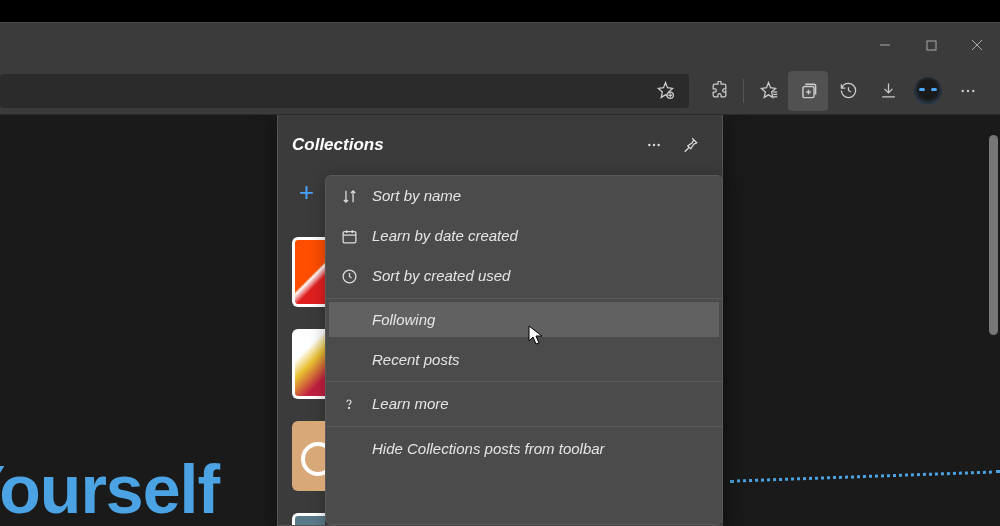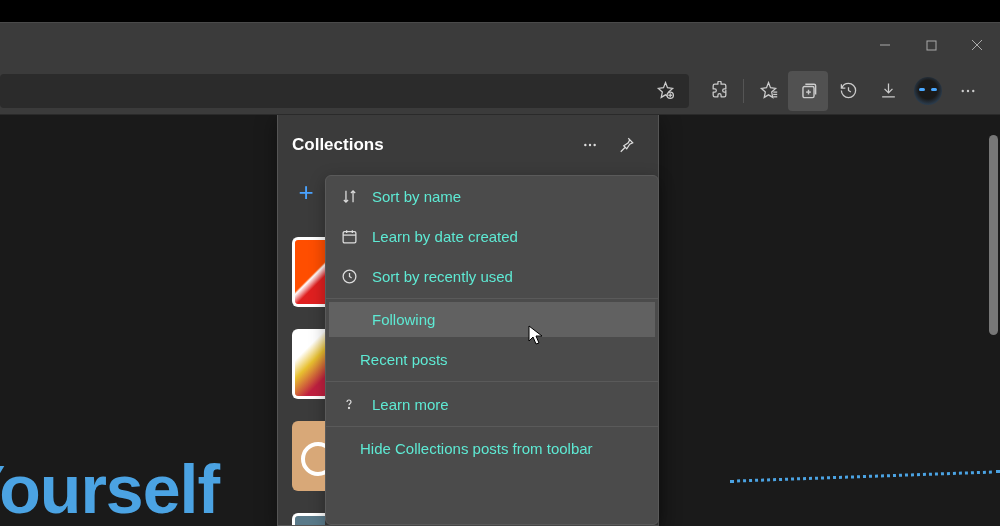--- a/index.html
+++ b/index.html
@@ -139,26 +139,27 @@
       width: 9px;
       height: 200px;
       background: #777;
       border-radius: 5px;
     }
     
     .collections {
       position: absolute;
       top: 0;
       left: 277px;
-      width: 382px;
+      width: 446px;
       background: #3b3b3b;
       border: 1px solid #555;
       border-top: none;
       z-index: 5;
       box-shadow: 0 4px 20px rgba(0,0,0,.4);
+      font-style: italic;
     }
     .coll-header {
       display: flex;
       align-items: center;
       padding: 12px 14px 12px 14px;
     }
     .coll-title {
       color: #fff;
       font-size: 17px;
       font-weight: 600;
@@ -208,33 +209,33 @@
     .dropdown {
       flex: 1;
       background: #4b4b4b;
       border: 1px solid #5a5a5a;
       border-radius: 6px;
       margin-right: -1px;
       box-shadow: 0 4px 16px rgba(0,0,0,.3);
     }
     .dd-item {
       display: flex;
-      align-items: center;
+      align-items: flex-start;
       padding: 11px 14px;
-      color: #5eead4;
+      color: #e5e5e5;
       font-size: 15px;
       gap: 14px;
     }
     .dd-item.hover {
       background: #616161;
       border-radius: 0;
       margin: 3px;
       padding: 9px 11px;
     }
-    .dd-item.noicon { padding-left: 34px; }
+    .dd-item.noicon { padding-left: 46px; }
     .dd-item.hover.noicon { padding-left: 43px; }
     .dd-sep {
       height: 1px;
       background: #5a5a5a;
       margin: 2px 0;
     }
     .dd-icon {
       width: 18px;
       height: 18px;
       display: flex;
@@ -385,21 +386,21 @@
             </span>
             <span>Learn by date created</span>
           </div>
           <div class="dd-item">
             <span class="dd-icon">
               <svg width="17" height="17" viewBox="0 0 24 24" fill="none" stroke="currentColor" stroke-width="1.8">
                   <circle cx="12" cy="12" r="9"></circle>
                   <path d="M12 7v5l3 2"></path>
                 </svg>
             </span>
-            <span>Sort by recently used</span>
+            <span>Sort by created used</span>
           </div>
           <div class="dd-sep"></div>
           <div class="dd-item hover noicon">
             <span>Following</span>
           </div>
           <div class="dd-item noicon">
             <span>Recent posts</span>
           </div>
           <div class="dd-sep"></div>
           <div class="dd-item">

